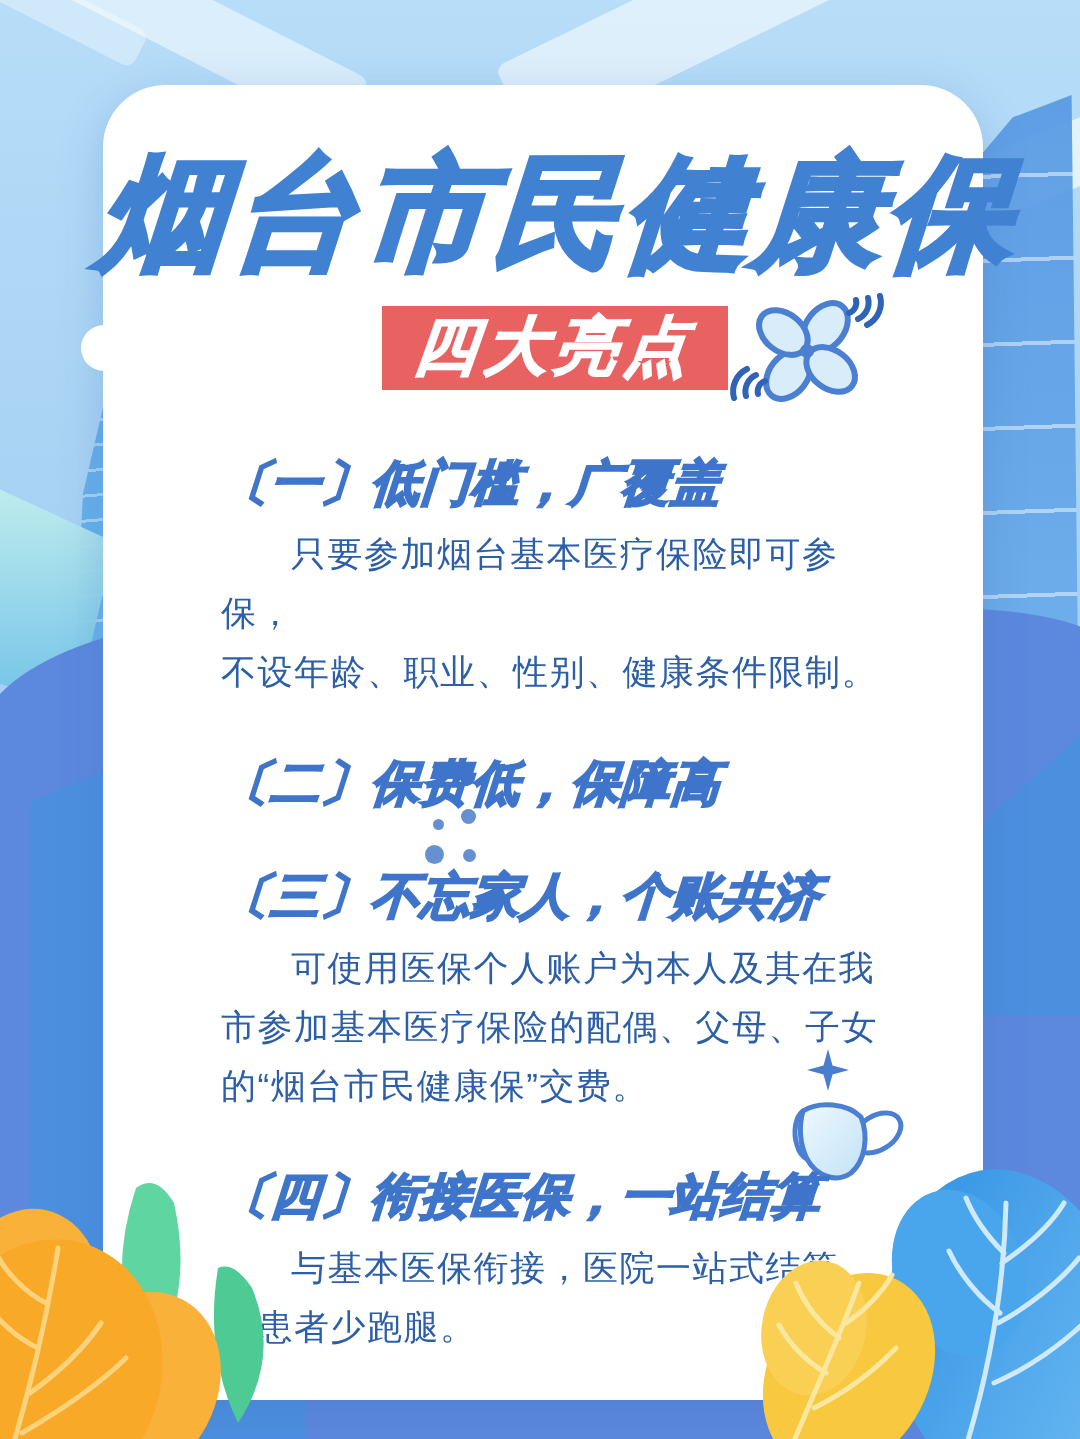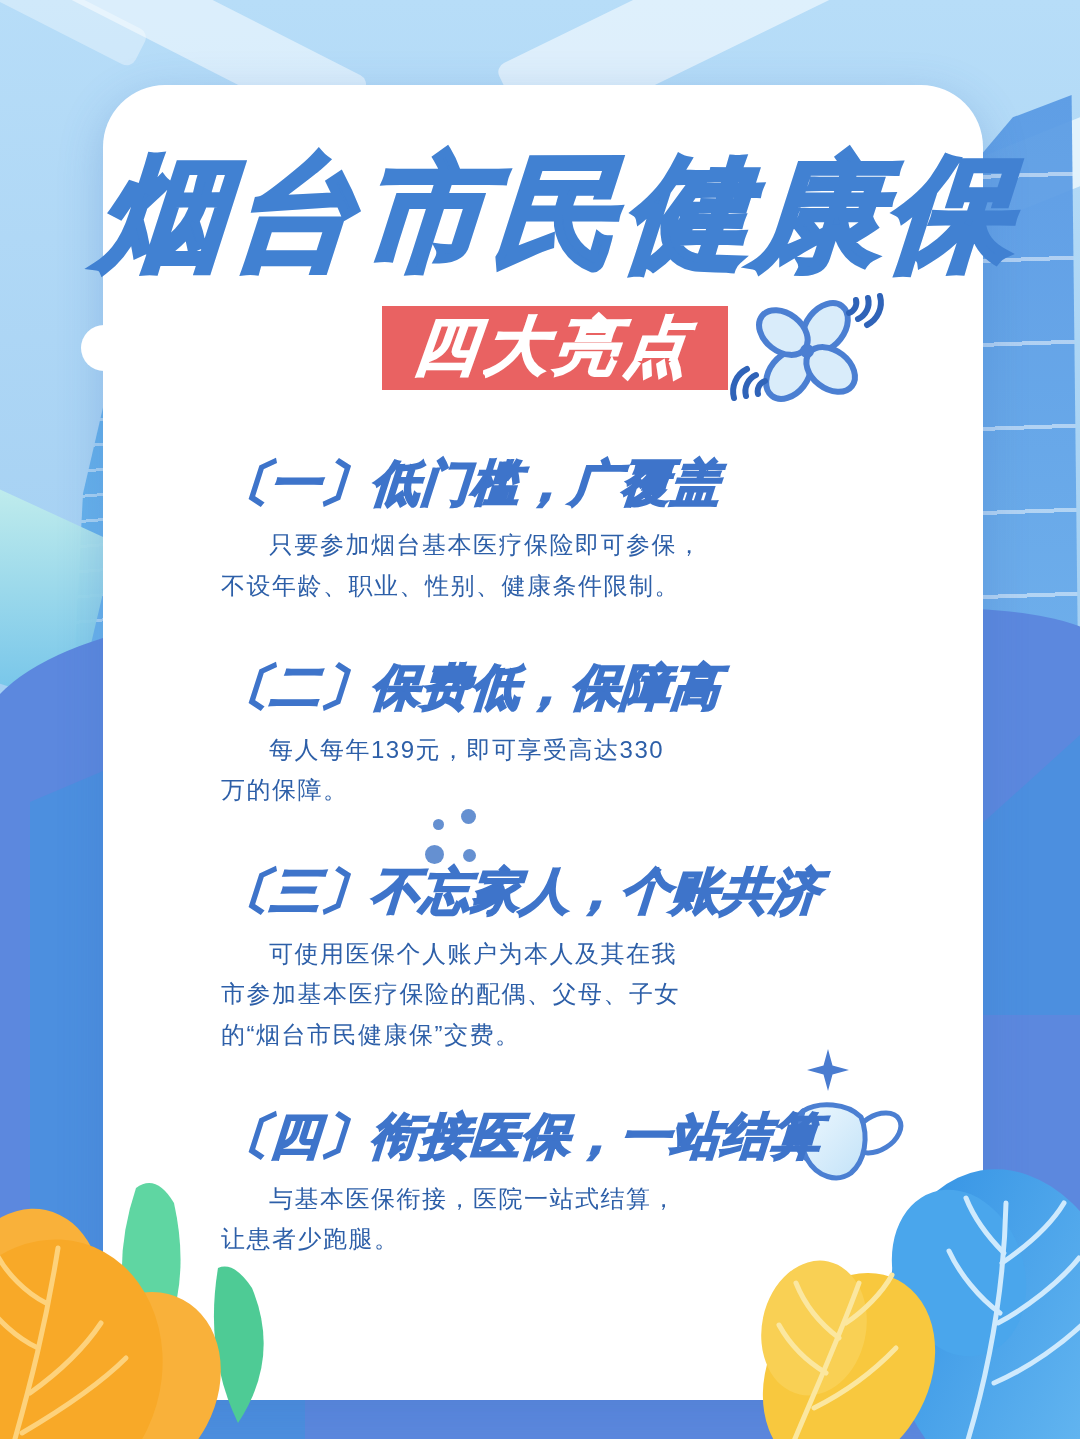--- a/index.html
+++ b/index.html
@@ -50,21 +50,21 @@
   .banner-row{margin-top:12px;text-align:center;}
   .banner{display:inline-block;background:#e96262;color:#ffffff;font-weight:900;font-style:italic;
           font-size:63px;line-height:1.26;letter-spacing:7px;padding:1px 33px 3px 33px;margin-left:24px;
           -webkit-text-stroke:2px #ffffff;}
   .banner-inner{display:inline-block;transform:skewX(-6deg);}
   section{margin:0 80px 0 118px;position:relative;}
   .sec-h{margin:0;font-size:49px;line-height:1.3;font-weight:900;font-style:italic;color:#3e74ca;
          letter-spacing:1px;-webkit-text-stroke:2.2px #3e74ca;transform:skewX(-4deg);transform-origin:left;}
   .sec-1 .sec-h{margin-top:62px;}
   .sec-2 .sec-h,.sec-3 .sec-h,.sec-4 .sec-h{margin-top:50px;}
-  .sec-b{margin:10px 0 0 0;font-size:24px;line-height:1.68;color:#2d5fa8;letter-spacing:1.5px;
+  .sec-b{margin:10px 0 0 0;font-size:35px;line-height:1.68;color:#2d5fa8;letter-spacing:1.5px;
          text-indent:2em;white-space:pre-line;font-weight:500;}
 
   
   .pinwheel{position:absolute;right:88px;top:192px;width:170px;height:140px;}
   .dots{position:absolute;left:318px;top:718px;width:60px;height:60px;}
   .dots i{position:absolute;border-radius:50%;background:#4a7cc9;opacity:.85;}
   .dots .d1{left:12px;top:16px;width:11px;height:11px;}
   .dots .d2{left:40px;top:6px;width:15px;height:15px;}
   .dots .d3{left:4px;top:42px;width:19px;height:19px;}
   .dots .d4{left:42px;top:46px;width:13px;height:13px;}
@@ -119,22 +119,20 @@
     </svg>
 
     <section class="sec-1">
       <h2 class="sec-h"><span>〔一〕</span><span>低门槛，广覆盖</span></h2>
       <p class="sec-b">只要参加烟台基本医疗保险即可参保，
 不设年龄、职业、性别、健康条件限制。</p>
     </section>
 
     <section class="sec-2">
       <h2 class="sec-h"><span>〔二〕</span><span>保费低，保障高</span></h2>
-      <p class="sec-b">每人每年139元，即可享受高达330
-万的保障。</p>
     </section>
 
     <div class="dots">
       <i class="d1"></i>
         <i class="d2"></i>
         <i class="d3"></i>
         <i class="d4"></i>
     </div>
 
     <section class="sec-3">

